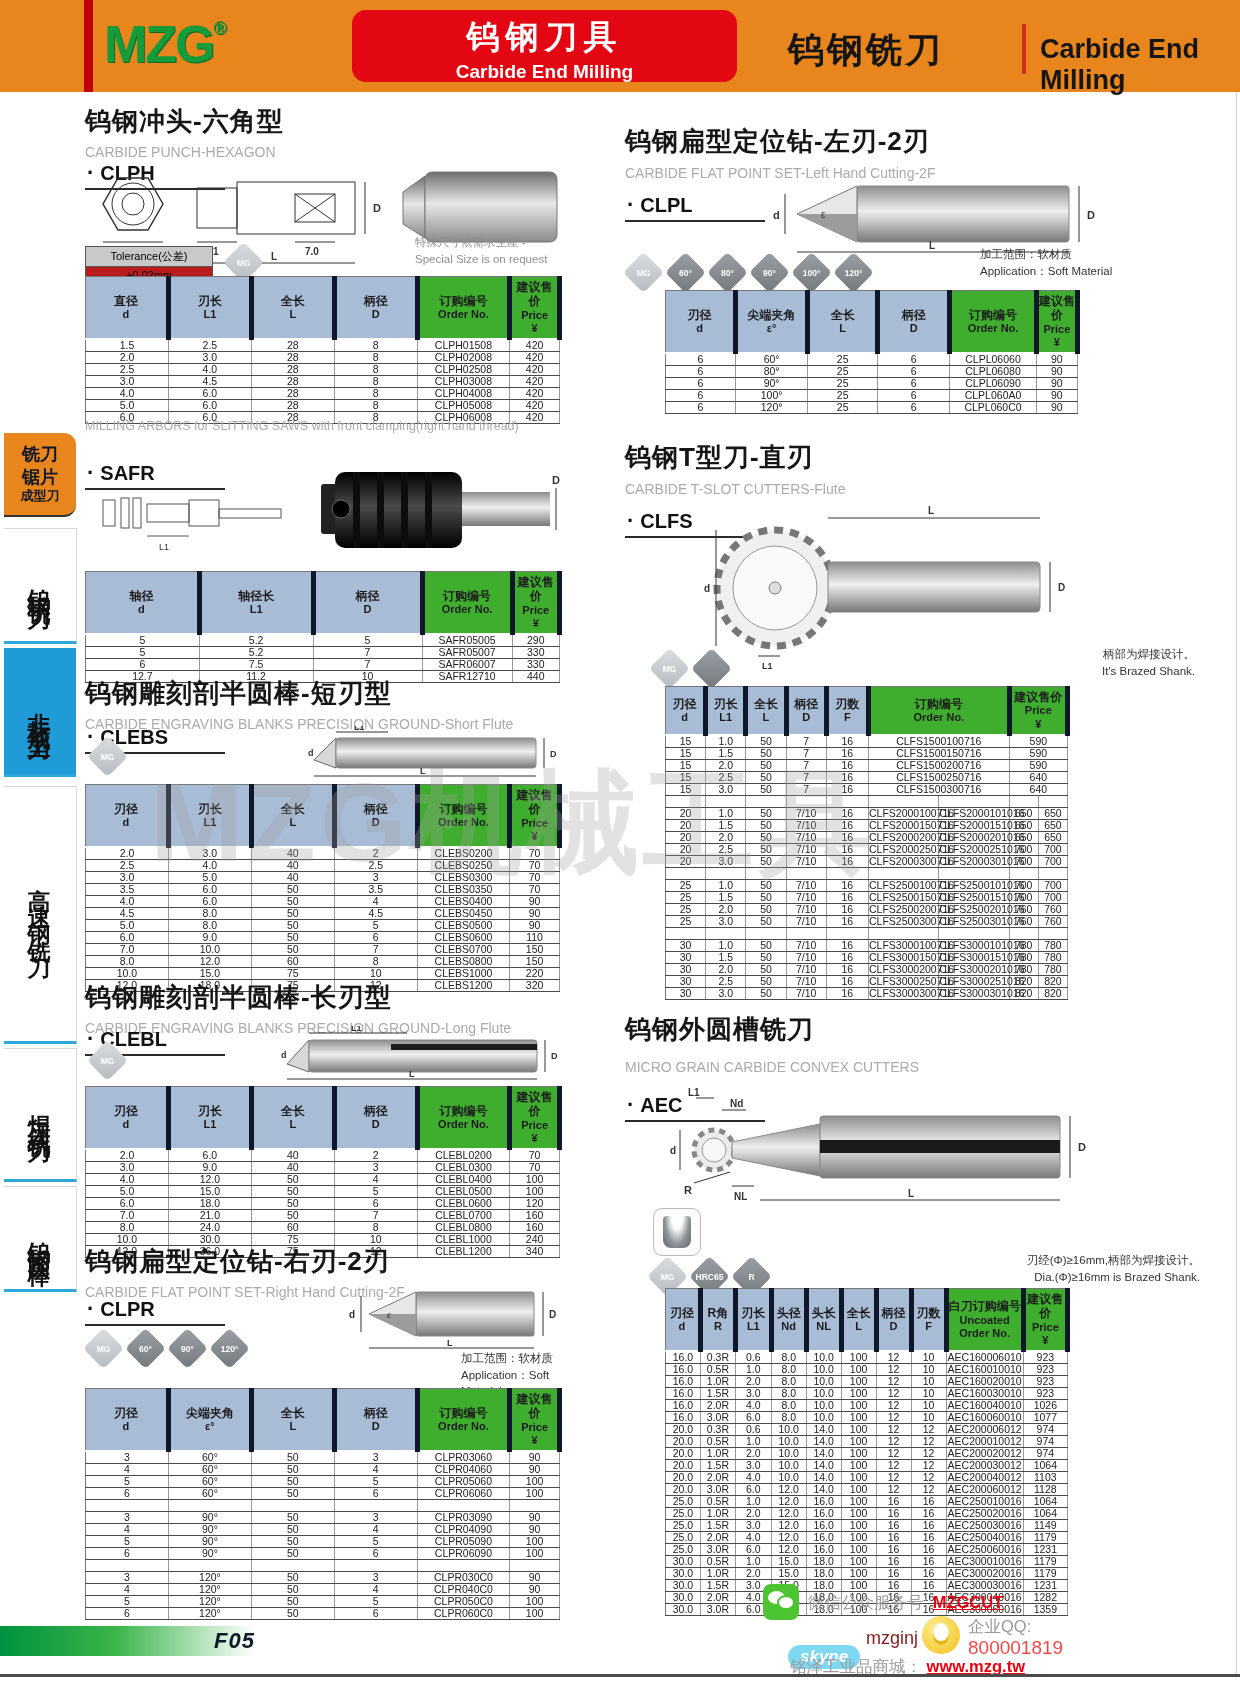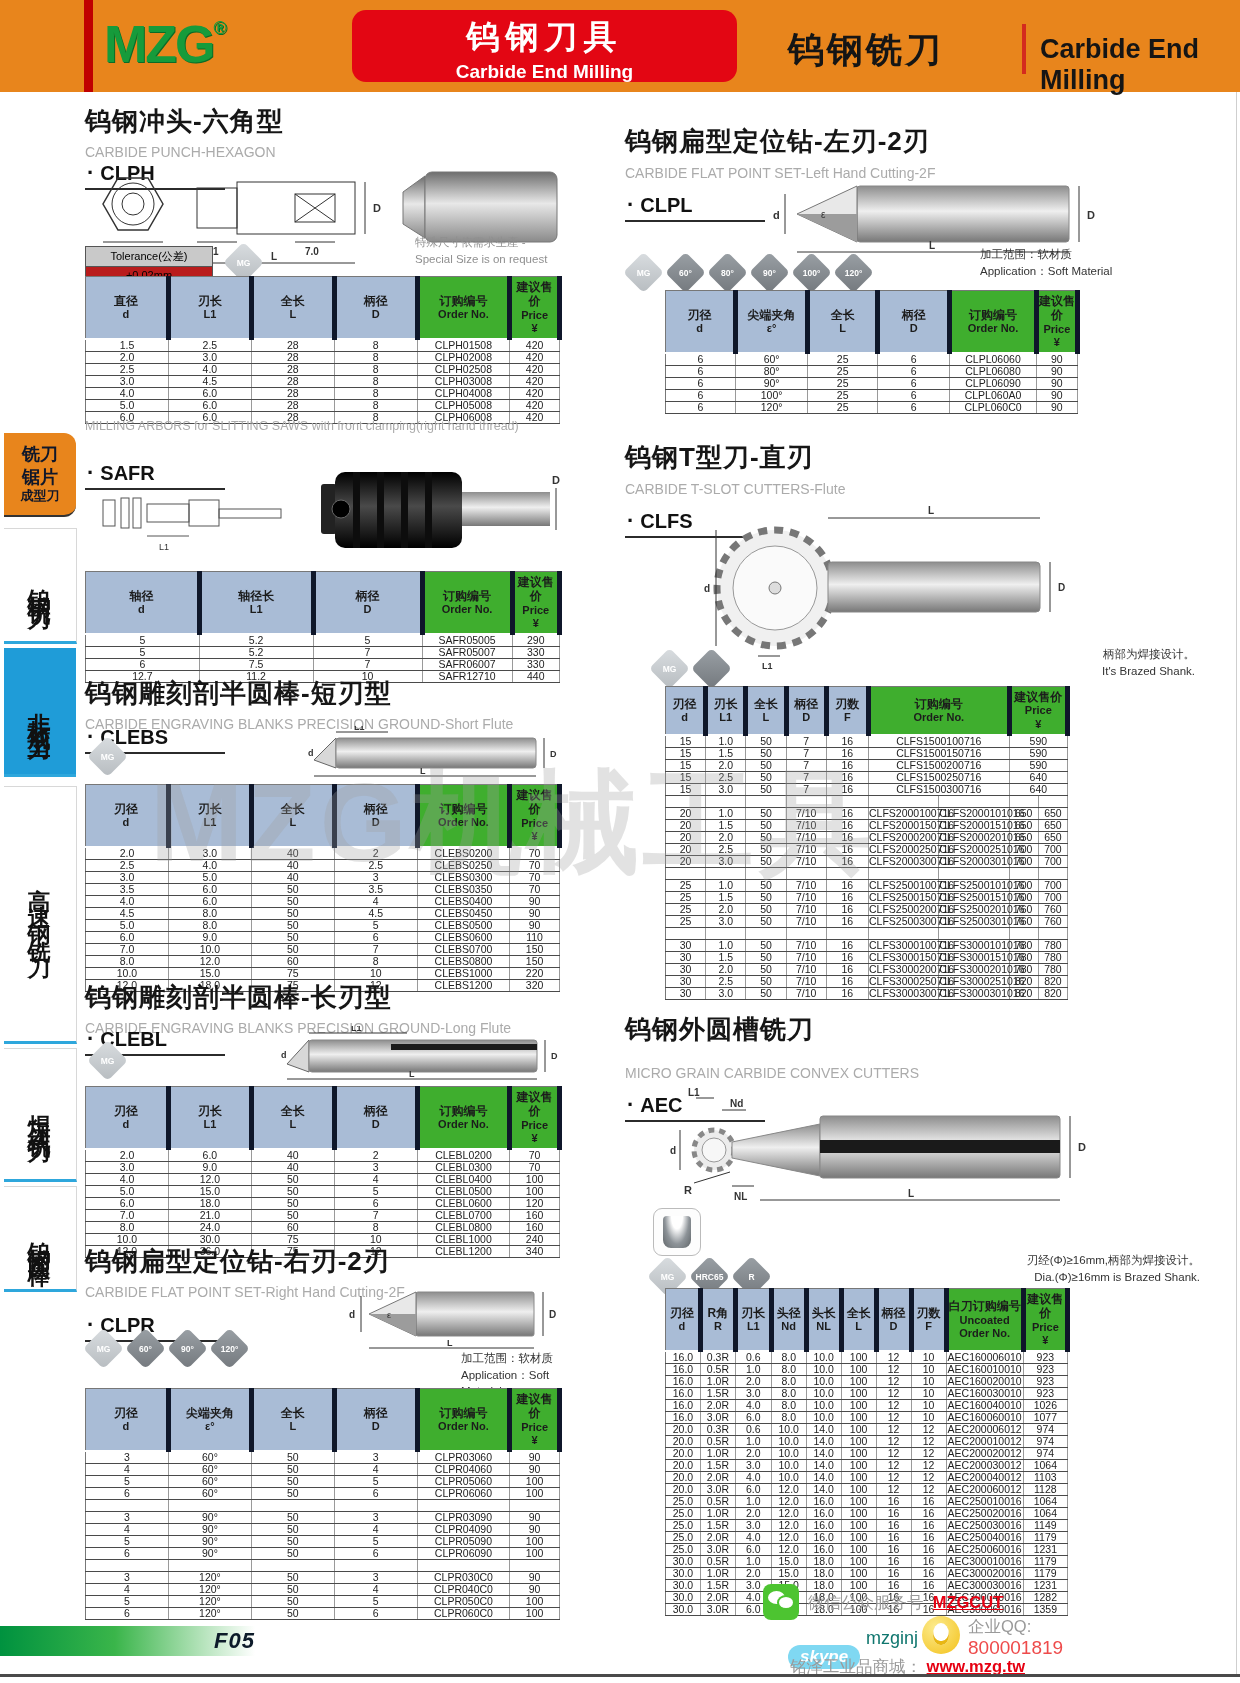--- a/index.html
+++ b/index.html
@@ -69,21 +69,21 @@
   .tolbox .tol-v{padding:2px 0;}
   .convex{position:absolute;width:46px;height:46px;border:1px solid #bbb;border-radius:9px;background:#fdfdfd;}
   .convex i{position:absolute;left:9px;top:7px;width:28px;height:32px;display:block;
             background:radial-gradient(ellipse at 50% 0%,#fff 0 28%,#8d9398 62%,#5f6568 100%);
             border-radius:4px 4px 8px 8px;}
   .watermark{position:absolute;left:150px;top:748px;font-size:112px;font-weight:700;
              color:rgba(160,160,160,0.30);letter-spacing:4px;white-space:nowrap;z-index:6;pointer-events:none;}
   
   .ft{position:absolute;font-size:16.5px;color:#9a9a9a;white-space:nowrap;}
   .ft .red{color:#E60012;font-weight:bold;text-decoration:underline;cursor:pointer;}
-  .ft .pink{color:#0f766e;}
+  .ft .pink{color:#7f1d1d;}
   .ft .redp{color:#EE4B4B;}
   .wechat-ic{position:absolute;width:36px;height:36px;border-radius:8px;background:#4DC431;}
   .wechat-ic:before{content:"";position:absolute;left:5px;top:7px;width:17px;height:13px;background:#fff;border-radius:50%;}
   .wechat-ic:after{content:"";position:absolute;left:16px;top:13px;width:14px;height:11px;background:#fff;border-radius:50%;box-shadow:0 0 0 2px #4DC431;}
   .skype-ic{position:absolute;background:#7FD8F2;color:#fff;font-weight:bold;font-style:italic;
             font-size:17px;padding:2px 12px;border-radius:12px;}
   .qq-ic{position:absolute;width:38px;height:38px;border-radius:50%;
          background:radial-gradient(circle at 35% 30%,#FCEB8D,#F3C11B);}
   .qq-ic:before{content:"";position:absolute;left:11px;top:7px;width:16px;height:22px;background:#fff;
                 border-radius:50% 50% 45% 45%;box-shadow:inset 0 -4px 0 #e8b714;}
@@ -659,21 +659,21 @@
           <td>CLEBL1200</td>
           <td>340</td>
         </tr>
       </tbody>
     </table>
 </section>
 
 <section class="sec" style="left:85px;top:1244px;width:477px;height:352px;">
   <h2 class="t-zh">钨钢扁型定位钻-右刃-2刃</h2>
   <div class="t-en">CARBIDE FLAT POINT SET-Right Hand Cutting-2F</div>
-  <div class="code" style="left:0;top:52px;margin-top:16px;"><span class="dot">·</span><span>CLPR</span></div>
+  <div class="code" style="left:0;top:52px;"><span class="dot">·</span><span>CLPR</span></div>
   <div class="icon-row" style="left:0;top:86px;">
       <div class="dia mg">
         <span>MG</span>
       </div>
       <div class="dia">
         <span>60°</span>
       </div>
       <div class="dia">
         <span>90°</span>
       </div>
@@ -1282,21 +1282,21 @@
           <td>CLFS3000301016</td>
           <td>820</td>
           <td>820</td>
         </tr>
       </tbody>
     </table>
 </section>
 
 <section class="sec" style="left:625px;top:1010px;width:612px;height:600px;">
   <h2 class="t-zh" style="position:absolute;top:2px;">钨钢外圆槽铣刀</h2>
-  <div class="t-en" style="position:absolute;top:50px;text-align:right;">MICRO GRAIN CARBIDE CONVEX CUTTERS</div>
+  <div class="t-en" style="position:absolute;top:44px;text-align:right;">MICRO GRAIN CARBIDE CONVEX CUTTERS</div>
   <div class="code" style="left:0;top:82px;"><span class="dot">·</span><span>AEC</span></div>
   <svg width="430" height="118" style="position:absolute;left:45px;top:78px;" viewBox="0 0 430 118">
     <circle cx="44" cy="62" r="20" fill="#ececec" stroke="#888" stroke-width="5" stroke-dasharray="6 5"></circle>
     <circle cx="44" cy="62" r="12" fill="#f7f7f7" stroke="#999"></circle>
     <polygon points="62,54 150,36 150,88 62,70" fill="url(#gstl)" stroke="#888"></polygon>
     <rect x="150" y="28" width="240" height="62" rx="3" fill="url(#gstl)" stroke="#888"></rect>
     <rect x="150" y="52" width="240" height="13" fill="#1a1a1a"></rect>
     <line x1="26" y1="10" x2="44" y2="10" stroke="#333"></line>
     <text x="18" y="8" font-size="10" font-weight="bold">L1</text>
     <line x1="52" y1="22" x2="76" y2="22" stroke="#333"></line>

